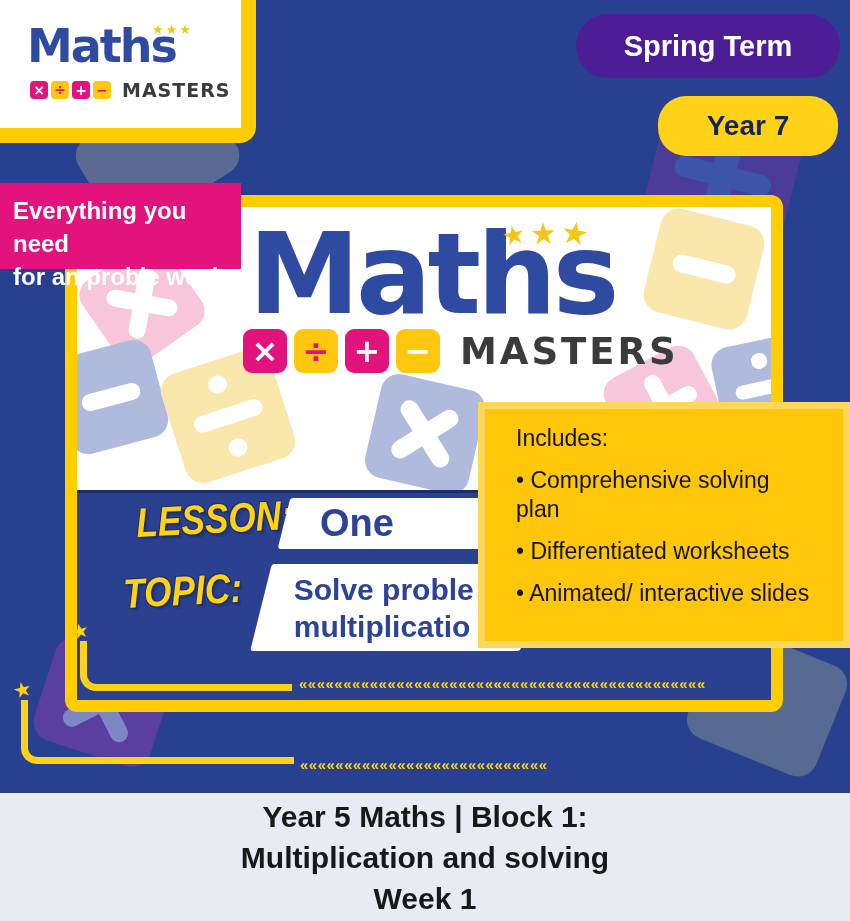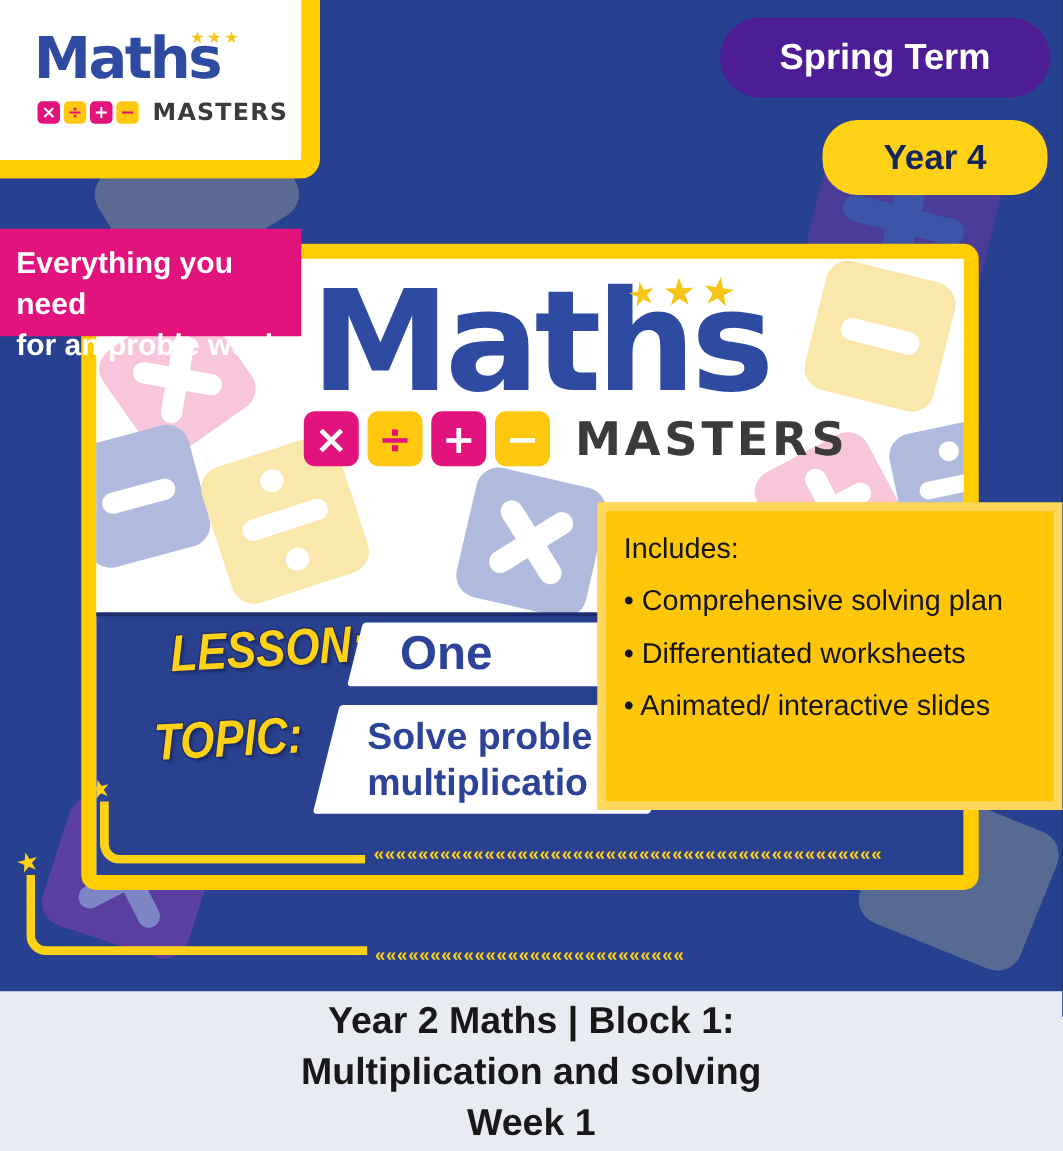--- a/index.html
+++ b/index.html
@@ -88,21 +88,21 @@
   #star1 { left:-6px; top:412px; font-size:20px; transform:rotate(-14deg); }
   #elbow1 { left:3px; top:434px; width:212px; height:50px; }
   #chev1 { left:222px; top:469px; width:468px; }
   #star2 { left:13px; top:678px; font-size:21px; transform:rotate(-14deg); }
   #elbow2 { left:21px; top:700px; width:273px; height:64px; }
   #chev2 { left:300px; top:757px; width:284px; }
 
   
   #includes {
     position:absolute; left:478px; top:402px; width:372px; height:246px;
-    background:#FFC60A; border:7px solid #FFD75A; padding:15px 14px;
+    background:#FFC60A; border:7px solid #FFD75A; padding:15px 31px;
     color:#141414; font-size:23px; line-height:29px;
   }
   .inc-item { margin-top:13px; }
 
   
   #logo-box {
     position:absolute; left:0; top:0; width:256px; height:143px; background:#fff;
     border-right:15px solid #FFCD00; border-bottom:15px solid #FFCD00;
     border-bottom-right-radius:16px;
   }
@@ -242,21 +242,21 @@
     <div id="symrow-small">
       <span class="sq sq-small sq-pink">×</span>
       <span class="sq sq-small sq-yel-pink">÷</span>
       <span class="sq sq-small sq-pink">+</span>
       <span class="sq sq-small sq-yel-pink">−</span>
       <span class="masters-small">MASTERS</span>
     </div>
   </div>
 
   <div id="badge-term" class="badge">Spring Term</div>
-  <div id="badge-year" class="badge">Year 4</div>
+  <div id="badge-year" class="badge">Year 7</div>
 
   <div id="footer">
-    <div>Year 2 Maths | Block 1:</div>
+    <div>Year 5 Maths | Block 1:</div>
     <div>Multiplication and solving</div>
     <div>Week 1</div>
   </div>
 
 </div>
 
 </body></html>

